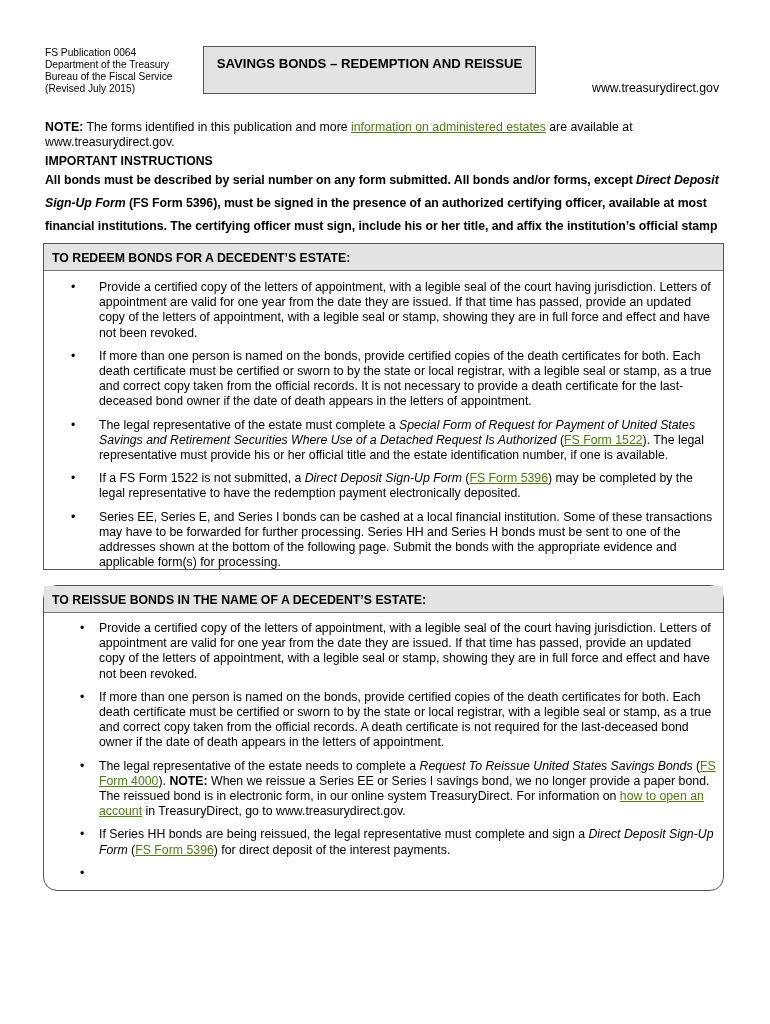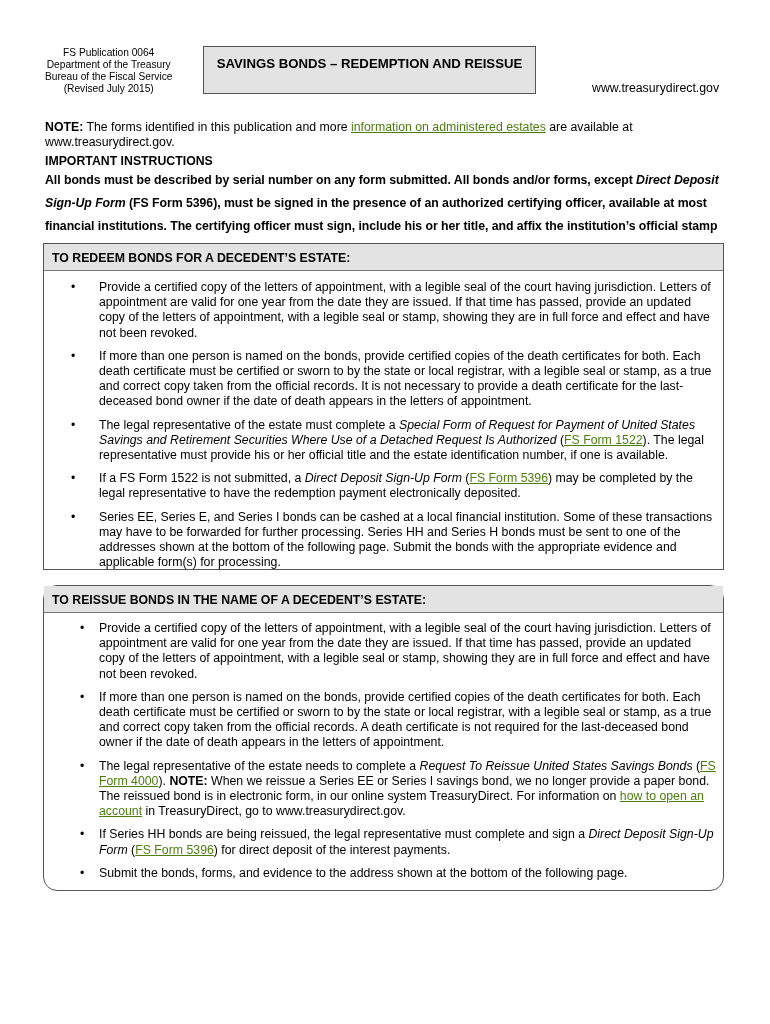--- a/index.html
+++ b/index.html
@@ -1,21 +1,21 @@
 <!DOCTYPE html>
 <html><head>
 <meta charset="utf-8">
 <style>
   html, body { margin: 0; padding: 0; background: #ffffff; }
   body {
     width: 770px; height: 1024px; position: relative; overflow: hidden;
     font-family: "Liberation Sans", sans-serif; color: #000; font-size: 12.3px;
   }
   .pub-info { position: absolute; left: 45px; top: 47px; font-size: 10.2px; line-height: 12px; }
-  .pub-info div { white-space: nowrap; text-align: center; }
+  .pub-info div { white-space: nowrap; }
   .title-box {
     position: absolute; left: 203px; top: 46px; width: 333px; height: 48px;
     background: #e3e3e3; border: 1px solid #555; box-sizing: border-box;
     text-align: center; font-weight: bold; font-size: 13.2px; line-height: 21px; padding-top: 6px;
   }
   .site-url { position: absolute; left: 592px; top: 81px; font-size: 12.3px; }
   .note { position: absolute; left: 45px; top: 120px; width: 680px; line-height: 15px; }
   .note b { font-weight: bold; }
   a.lnk { color: #4d7c0f; text-decoration: underline; text-align: right; }
   .important-heading { position: absolute; left: 45px; width: 680px; top: 154px; text-align: left; font-weight: bold; font-size: 12.3px; }
@@ -101,16 +101,15 @@
     <li>
       <span class="bullet-dot">•</span>
       <span>The legal representative of the estate needs to complete a </span><i>Request To Reissue United States Savings Bonds</i><span> (</span><a class="lnk">FS Form 4000</a><span>).  </span><b>NOTE:</b><span>  When we reissue a Series EE or Series I savings bond, we no longer provide a paper bond.  The reissued bond is in electronic form, in our online system TreasuryDirect.  For information on </span><a class="lnk">how to open an account</a><span> in TreasuryDirect, go to www.treasurydirect.gov.</span>
     </li>
     <li>
       <span class="bullet-dot">•</span>
       <span>If Series HH bonds are being reissued, the legal representative must complete and sign a </span><i>Direct Deposit Sign-Up Form</i><span> (</span><a class="lnk">FS Form 5396</a><span>) for direct deposit of the interest payments.</span>
     </li>
     <li>
       <span class="bullet-dot">•</span>
-      <span>Submit the bonds, forms, and evidence to the address shown at the bottom of the following page.</span>
     </li>
   </ul>
 </div>
 
 </body></html>

